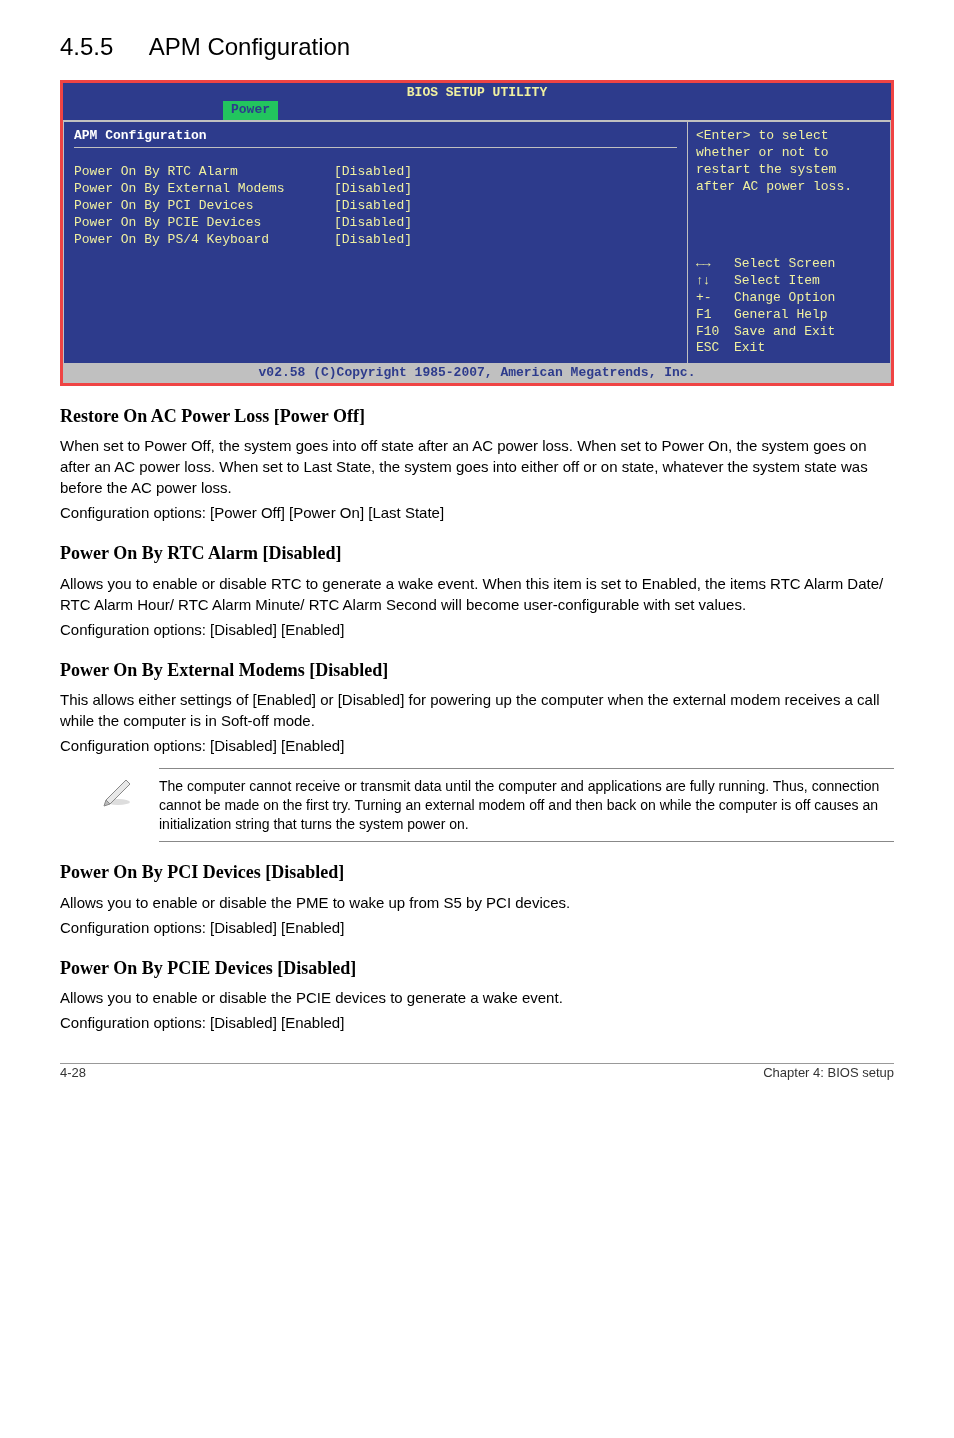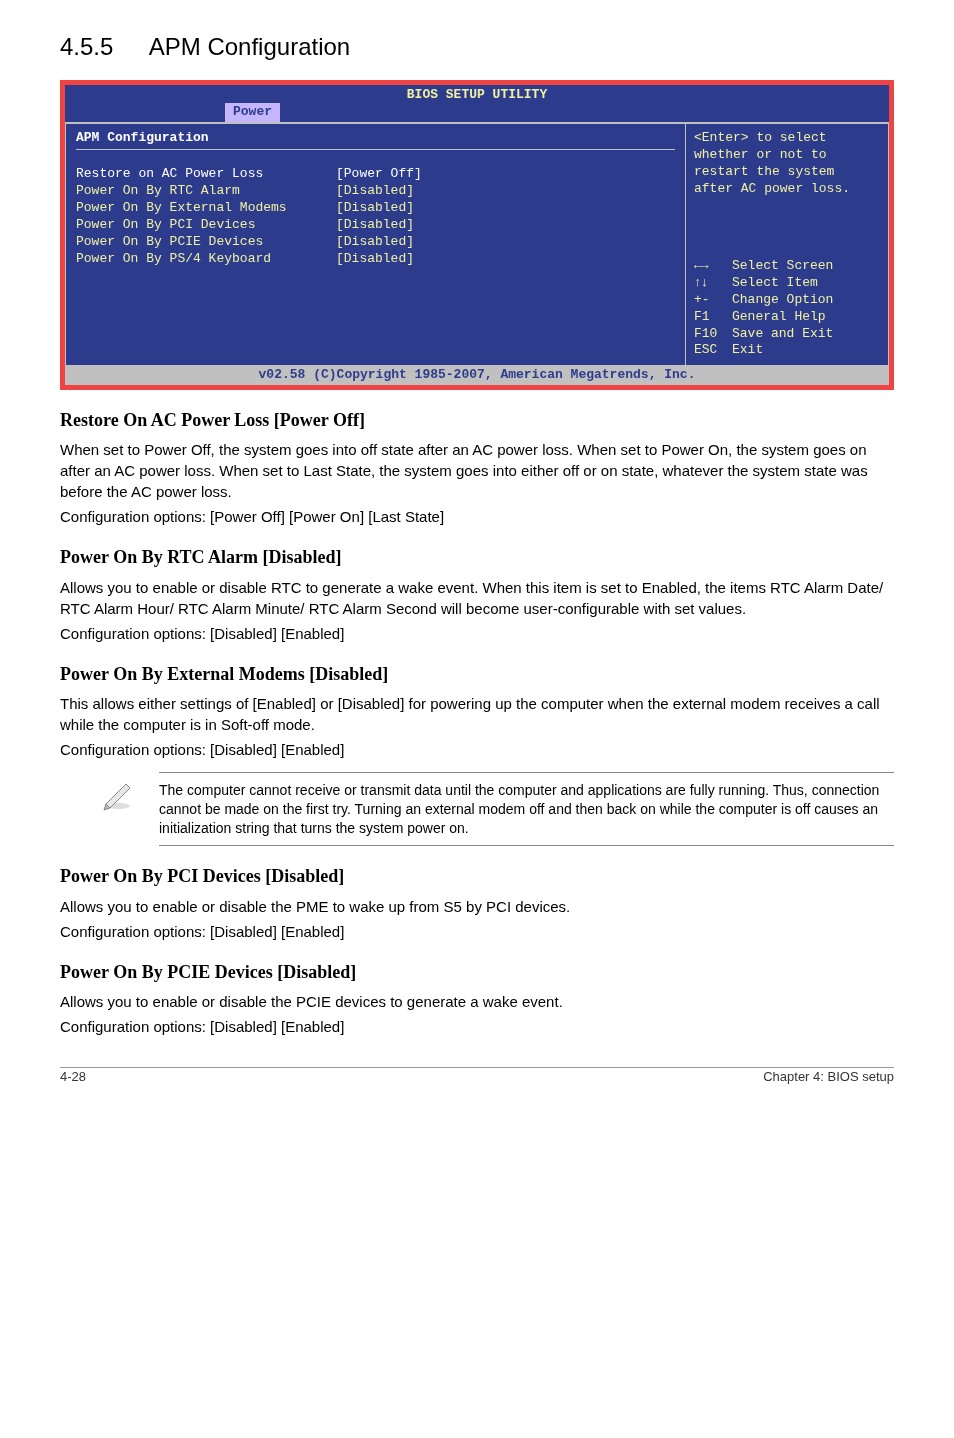--- a/index.html
+++ b/index.html
@@ -19,35 +19,35 @@
     margin-bottom: 16px;
   }
   h2 .num { margin-right: 30px; }
   .bios-box {
     width: 100%;
     background: #2d3b8c;
     color: #f0f0a0;
     font-family: "Courier New", monospace;
     font-size: 13px;
     line-height: 1.3;
-    border: 5px solid #ef4444;
+    border: 3px solid #ef4444;
     margin-bottom: 18px;
   }
   .bios-title-row {
     text-align: center;
     color: #f0f0a0;
     font-weight: bold;
     padding: 2px 0 0 0;
   }
   .bios-tab-row {
     padding: 0 0 0 160px;
   }
   .bios-tab {
     display: inline-block;
-    background: #c4b5fd;
+    background: #22c55e;
     color: #2d3b8c;
     padding: 1px 8px;
     font-weight: bold;
   }
   .bios-body {
     display: flex;
     border-top: 1px solid #c0c0c0;
   }
   .bios-left {
     flex: 1;
@@ -127,24 +127,20 @@
 
 <div class="bios-box">
   <div class="bios-title-row">BIOS SETUP UTILITY</div>
   <div class="bios-tab-row">
     <span class="bios-tab">Power</span>
   </div>
   <div class="bios-body">
     <div class="bios-left">
       <div class="header">APM Configuration</div>
       <div id="bios-rows">
-          <div class="bios-row selected">
-            <span class="label">Restore on AC Power Loss</span>
-            <span class="val">[Power Off]</span>
-          </div>
           <div class="bios-row">
             <span class="label">Power On By RTC Alarm</span>
             <span class="val">[Disabled]</span>
           </div>
           <div class="bios-row">
             <span class="label">Power On By External Modems</span>
             <span class="val">[Disabled]</span>
           </div>
           <div class="bios-row">
             <span class="label">Power On By PCI Devices</span>

